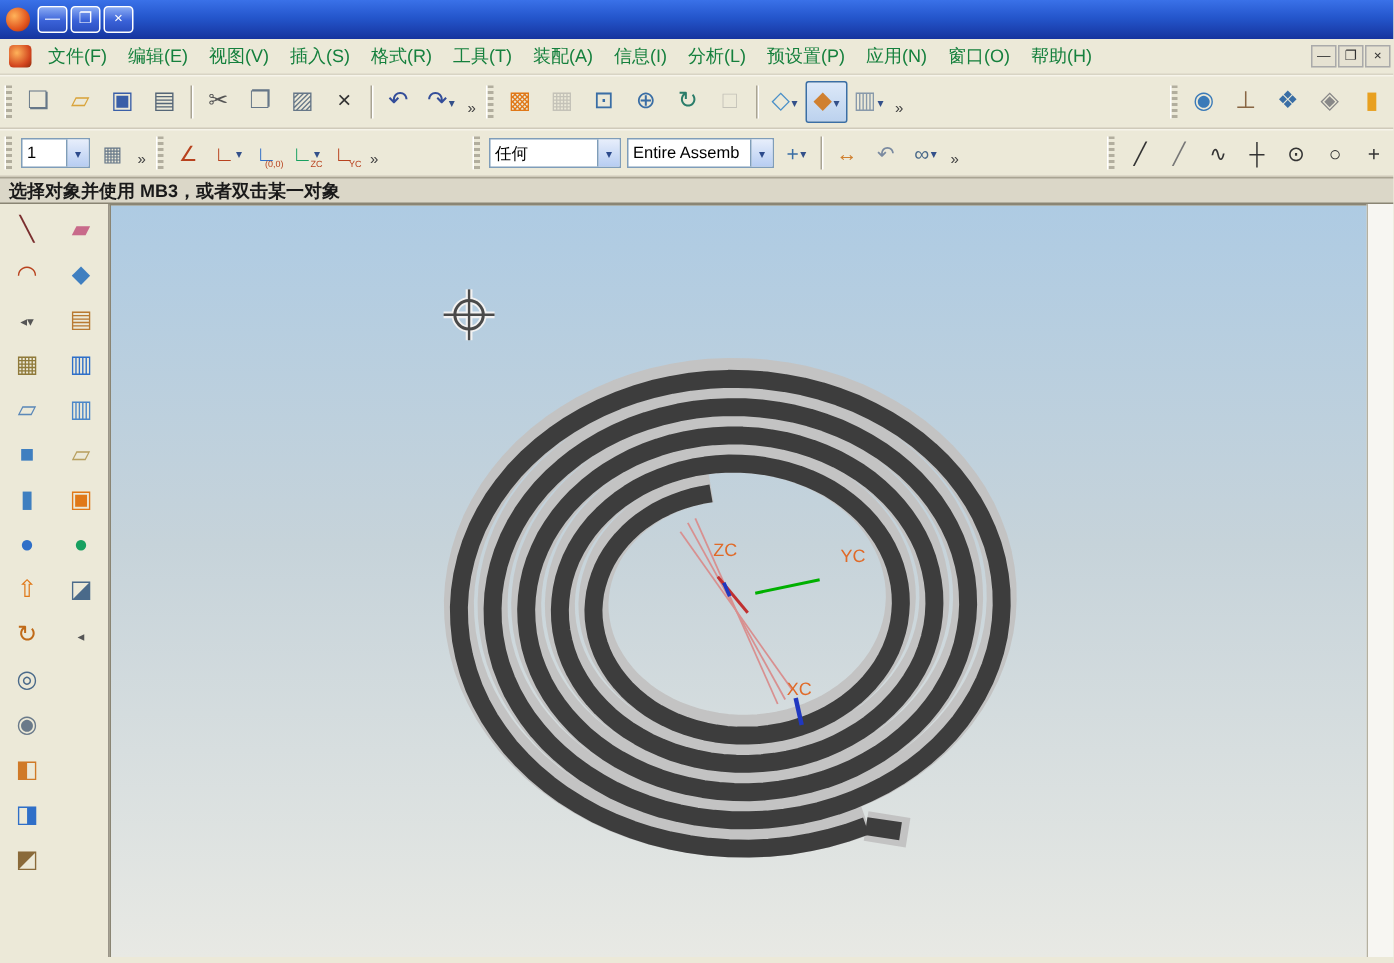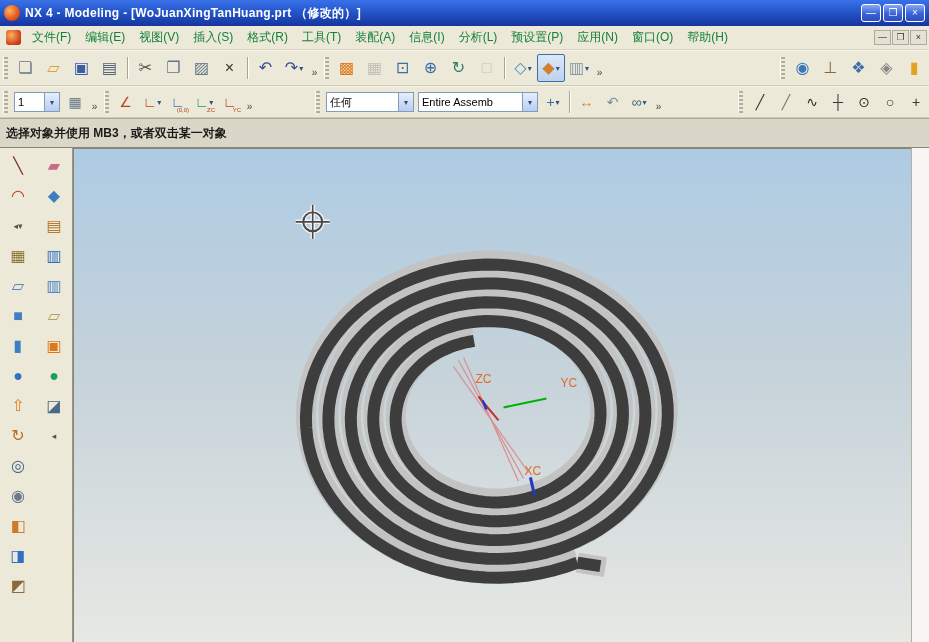--- a/index.html
+++ b/index.html
@@ -45,21 +45,21 @@
     font-size:10px;color:#444;padding-bottom:3px;flex:none}
   .seg-right{margin-left:auto}
   .seg-indent{margin-left:56px}
 
   .combo{height:20px;background:#fff;border:1px solid #7f9db9;display:flex;align-items:center;
     font-size:11px;margin:0 2px;flex:none}
   .combo-val{flex:1;padding:0 3px;white-space:nowrap;overflow:hidden}
   .combo-btn{width:15px;height:100%;border-left:1px solid #7f9db9;font-size:8px;color:#2c4a8c;
     display:flex;align-items:center;justify-content:center;background:linear-gradient(180deg,#e7eefb,#b7cdf2)}
 
-  .promptbar{height:30px;background:#dbd7c8;border-top:1px solid #a9a493;border-bottom:1px solid #8a8574;
+  .promptbar{height:18px;background:#dbd7c8;border-top:1px solid #a9a493;border-bottom:1px solid #8a8574;
     display:flex;align-items:center;padding:0 6px;font-size:12px;font-weight:bold;color:#1a1a1a}
 
   .main{display:flex;height:502px}
   .sidebar{width:73px;background:#ece9d8;border-right:1px solid #9a9589;display:flex;flex:none}
   .side-col{width:36px;display:flex;flex-direction:column;align-items:center;padding-top:3px}
   .side-btn{width:30px;height:28px;margin:1px 0;display:flex;align-items:center;justify-content:center;
     border:1px solid transparent;border-radius:2px}
   .side-btn .glyph{font-size:16px;line-height:1}
   .side-btn.small .glyph{font-size:9px}
 
@@ -67,21 +67,20 @@
     background:linear-gradient(180deg,#aecbe3 0%,#c6d3da 45%,#e8e9e4 100%)}
   .viewport svg{position:absolute;inset:0;width:100%;height:100%}
   .axis-label{fill:#e06a28;font-size:12px}
   .right-strip{width:18px;flex:none;background:#f7f6f2;border-left:1px solid #b4b0a0}
 </style>
 </head>
 <body>
 
 <div class="titlebar">
   <span class="nx-logo"></span>
-  <span class="title-text">NX 4 - Modeling - [WoJuanXingTanHuang.prt （修改的）]</span>
   <div class="win-controls">
 
   <div class="win-btn">
         <span>—</span>
       </div>
       <div class="win-btn">
         <span>❐</span>
       </div>
       <div class="win-btn">
         <span>×</span>
@@ -321,21 +320,21 @@
         <span class="sub">YC</span>
       </div>
     </div>
   <div class="overflow">»</div>
   <div class="tgroup seg-indent">
     <div class="handle"></div>
     <div class="combo" style="width:88px">
       <span class="combo-val">任何</span>
       <span class="combo-btn">▾</span>
     </div>
-    <div class="combo" style="width:120px">
+    <div class="combo" style="width:98px">
       <span class="combo-val">Entire Assemb</span>
       <span class="combo-btn">▾</span>
     </div>
     <div class="tgroup">
 
     <div class="tbtn">
           <span class="glyph" style="color: rgb(58, 110, 165);">+</span>
           <span class="dd">▾</span>
         </div>
       </div>

